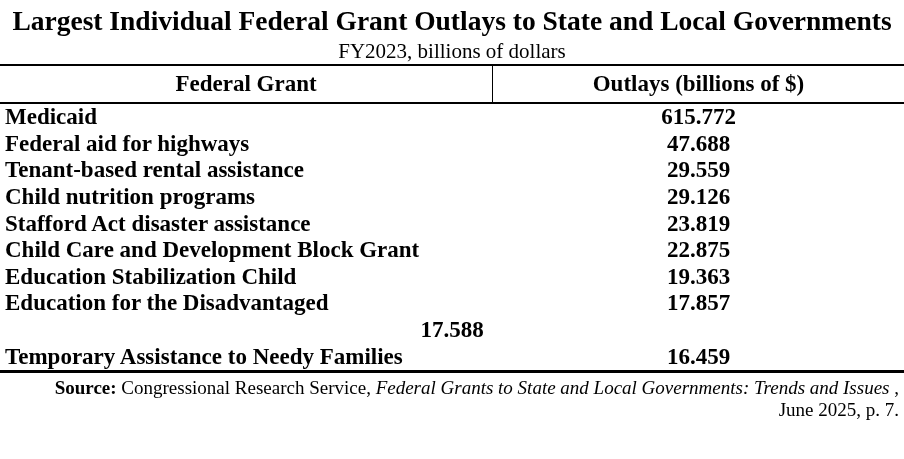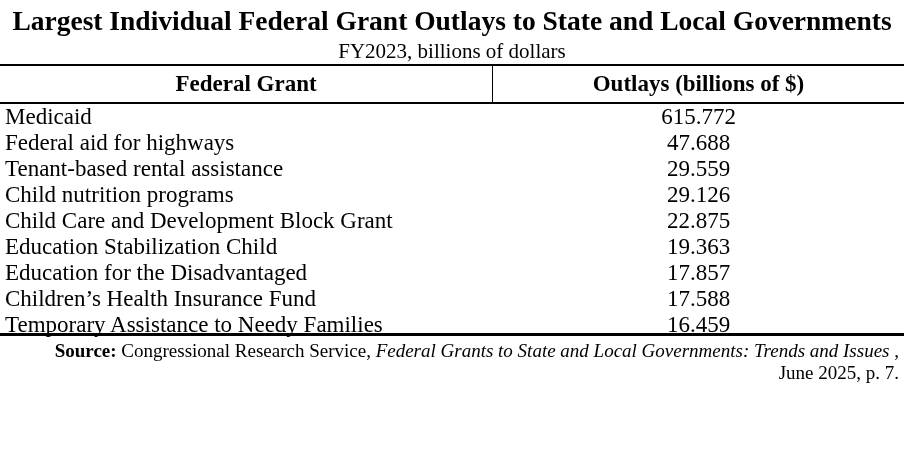--- a/index.html
+++ b/index.html
@@ -28,21 +28,21 @@
 
   .thead {
     display: flex; height: 38px;
     border-bottom: 2px solid #000;
     font-weight: bold; font-size: 23px;
   }
   .th { display: flex; align-items: center; justify-content: center; }
   .th-grant { width: 493px; border-right: 1.5px solid #000; }
   .th-outlays { flex: 1; }
 
-  .tbody { height: 232px; display: flex; flex-direction: column; font-size: 23px; }
+  .tbody { height: 269px; display: flex; flex-direction: column; font-size: 23px; font-weight: bold; }
   .tr { flex: 1; display: flex; align-items: center; }
   .td-grant { width: 493px; padding-left: 5px; white-space: nowrap; }
   .td-outlays { flex: 1; text-align: center; }
 
   .bottom-rule { border-bottom: 3px solid #000; }
 
   .source {
     padding: 4px 5px 0 4px;
     font-size: 19px; line-height: 22px; text-align: right;
   }
@@ -74,33 +74,36 @@
       </div>
       <div class="tr">
         <div class="td-grant">Tenant-based rental assistance</div>
         <div class="td-outlays">29.559</div>
       </div>
       <div class="tr">
         <div class="td-grant">Child nutrition programs</div>
         <div class="td-outlays">29.126</div>
       </div>
       <div class="tr">
+        <div class="td-grant">Stafford Act disaster assistance</div>
+        <div class="td-outlays">23.819</div>
+      </div>
+      <div class="tr">
         <div class="td-grant">Child Care and Development Block Grant</div>
         <div class="td-outlays">22.875</div>
       </div>
       <div class="tr">
         <div class="td-grant">Education Stabilization Child</div>
         <div class="td-outlays">19.363</div>
       </div>
       <div class="tr">
         <div class="td-grant">Education for the Disadvantaged</div>
         <div class="td-outlays">17.857</div>
       </div>
       <div class="tr">
-        <div class="td-grant">Children’s Health Insurance Fund</div>
         <div class="td-outlays">17.588</div>
       </div>
       <div class="tr">
         <div class="td-grant">Temporary Assistance to Needy Families</div>
         <div class="td-outlays">16.459</div>
       </div>
     </div>
   </div>
 
   <div class="source"><span class="b">Source:</span><span> Congressional Research Service, </span><span class="i">Federal Grants to State and Local Governments: Trends and Issues</span><span> ,</span><br><span>June 2025, p. 7.</span></div>

